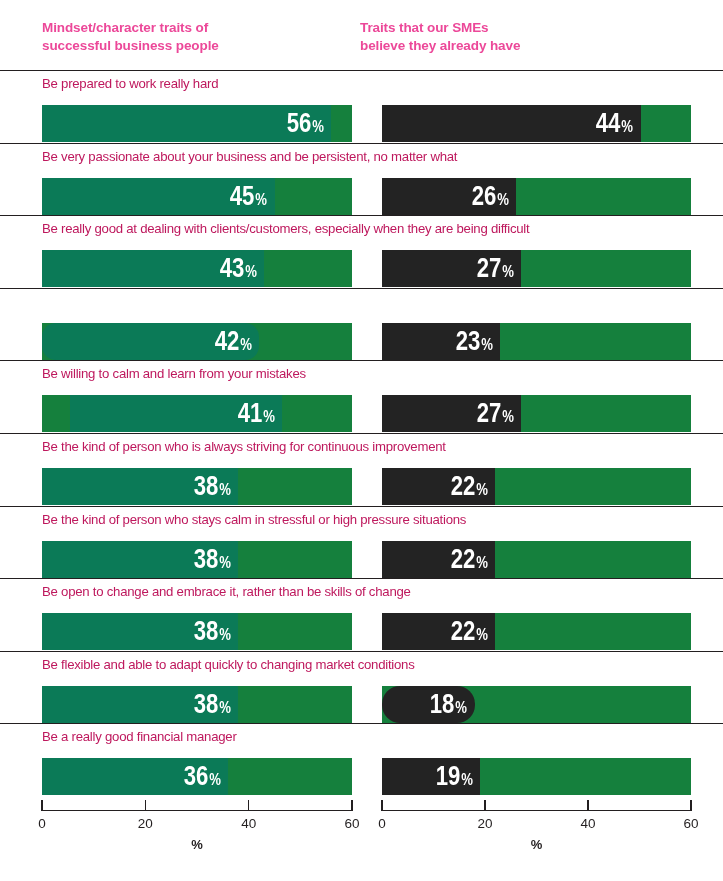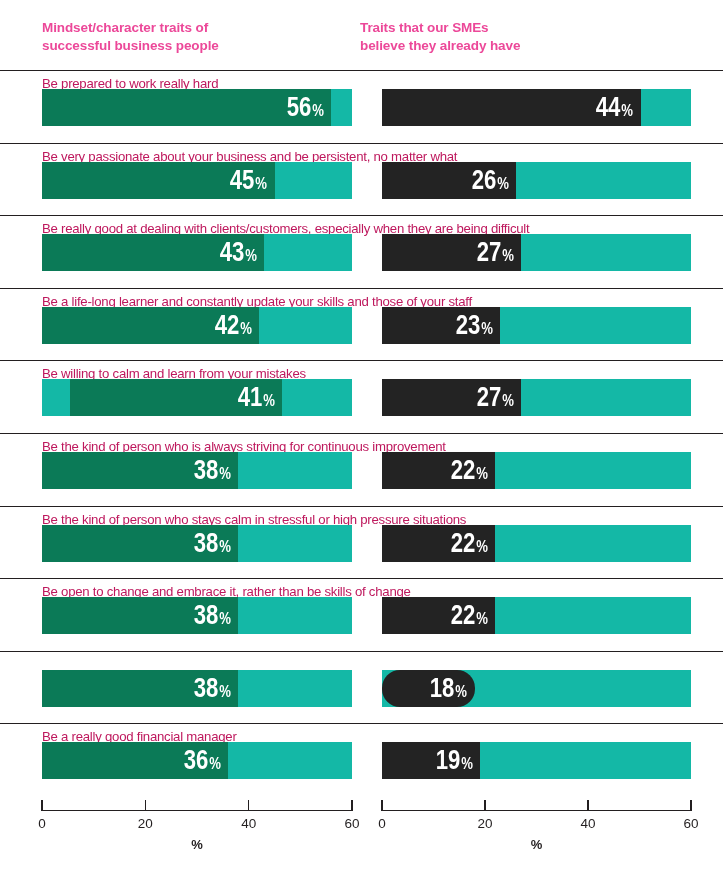--- a/index.html
+++ b/index.html
@@ -62,23 +62,23 @@
     font-size: 13.2px;
     line-height: 1.2;
     color: #be185d;
     letter-spacing: -0.25px;
     white-space: nowrap;
   }
 
   
   .track {
     position: absolute;
-    top: 18px;
+    top: 34px;
     height: 37px;
-    background: #14b8a6;
+    background: #15803d;
   }
   .track.left  { left: 42px;  width: 310px; }
   .track.right { left: 382px; width: 309px; }
 
   .bar {
     position: absolute;
     left: 0; top: 0; bottom: 0;
     display: flex;
     align-items: center;
     justify-content: flex-end;
@@ -217,23 +217,22 @@
         <div class="track right">
           <div class="bar dark" style="width: 45%;">
             <span class="bar-value">
               <span>27</span>
               <span class="pct">%</span>
             </span>
           </div>
         </div>
       </div>
       <div class="row">
-        <div class="row-label">Be a life-long learner and constantly update your skills and those of your staff</div>
-        <div class="track left">
-          <div class="bar green" style="width: 70%;">
+        <div class="track left">
+          <div class="bar green" style="width: 70%; border-radius: 14px;">
             <span class="bar-value">
               <span>42</span>
               <span class="pct">%</span>
             </span>
           </div>
         </div>
         <div class="track right">
           <div class="bar dark" style="width: 38.3333%;">
             <span class="bar-value">
               <span>23</span>
@@ -312,20 +311,21 @@
         <div class="track right">
           <div class="bar dark" style="width: 36.6667%;">
             <span class="bar-value">
               <span>22</span>
               <span class="pct">%</span>
             </span>
           </div>
         </div>
       </div>
       <div class="row">
+        <div class="row-label">Be flexible and able to adapt quickly to changing market conditions</div>
         <div class="track left">
           <div class="bar green" style="width: 63.3333%;">
             <span class="bar-value">
               <span>38</span>
               <span class="pct">%</span>
             </span>
           </div>
         </div>
         <div class="track right">
           <div class="bar dark" style="width: 30%; border-radius: 18px;">

